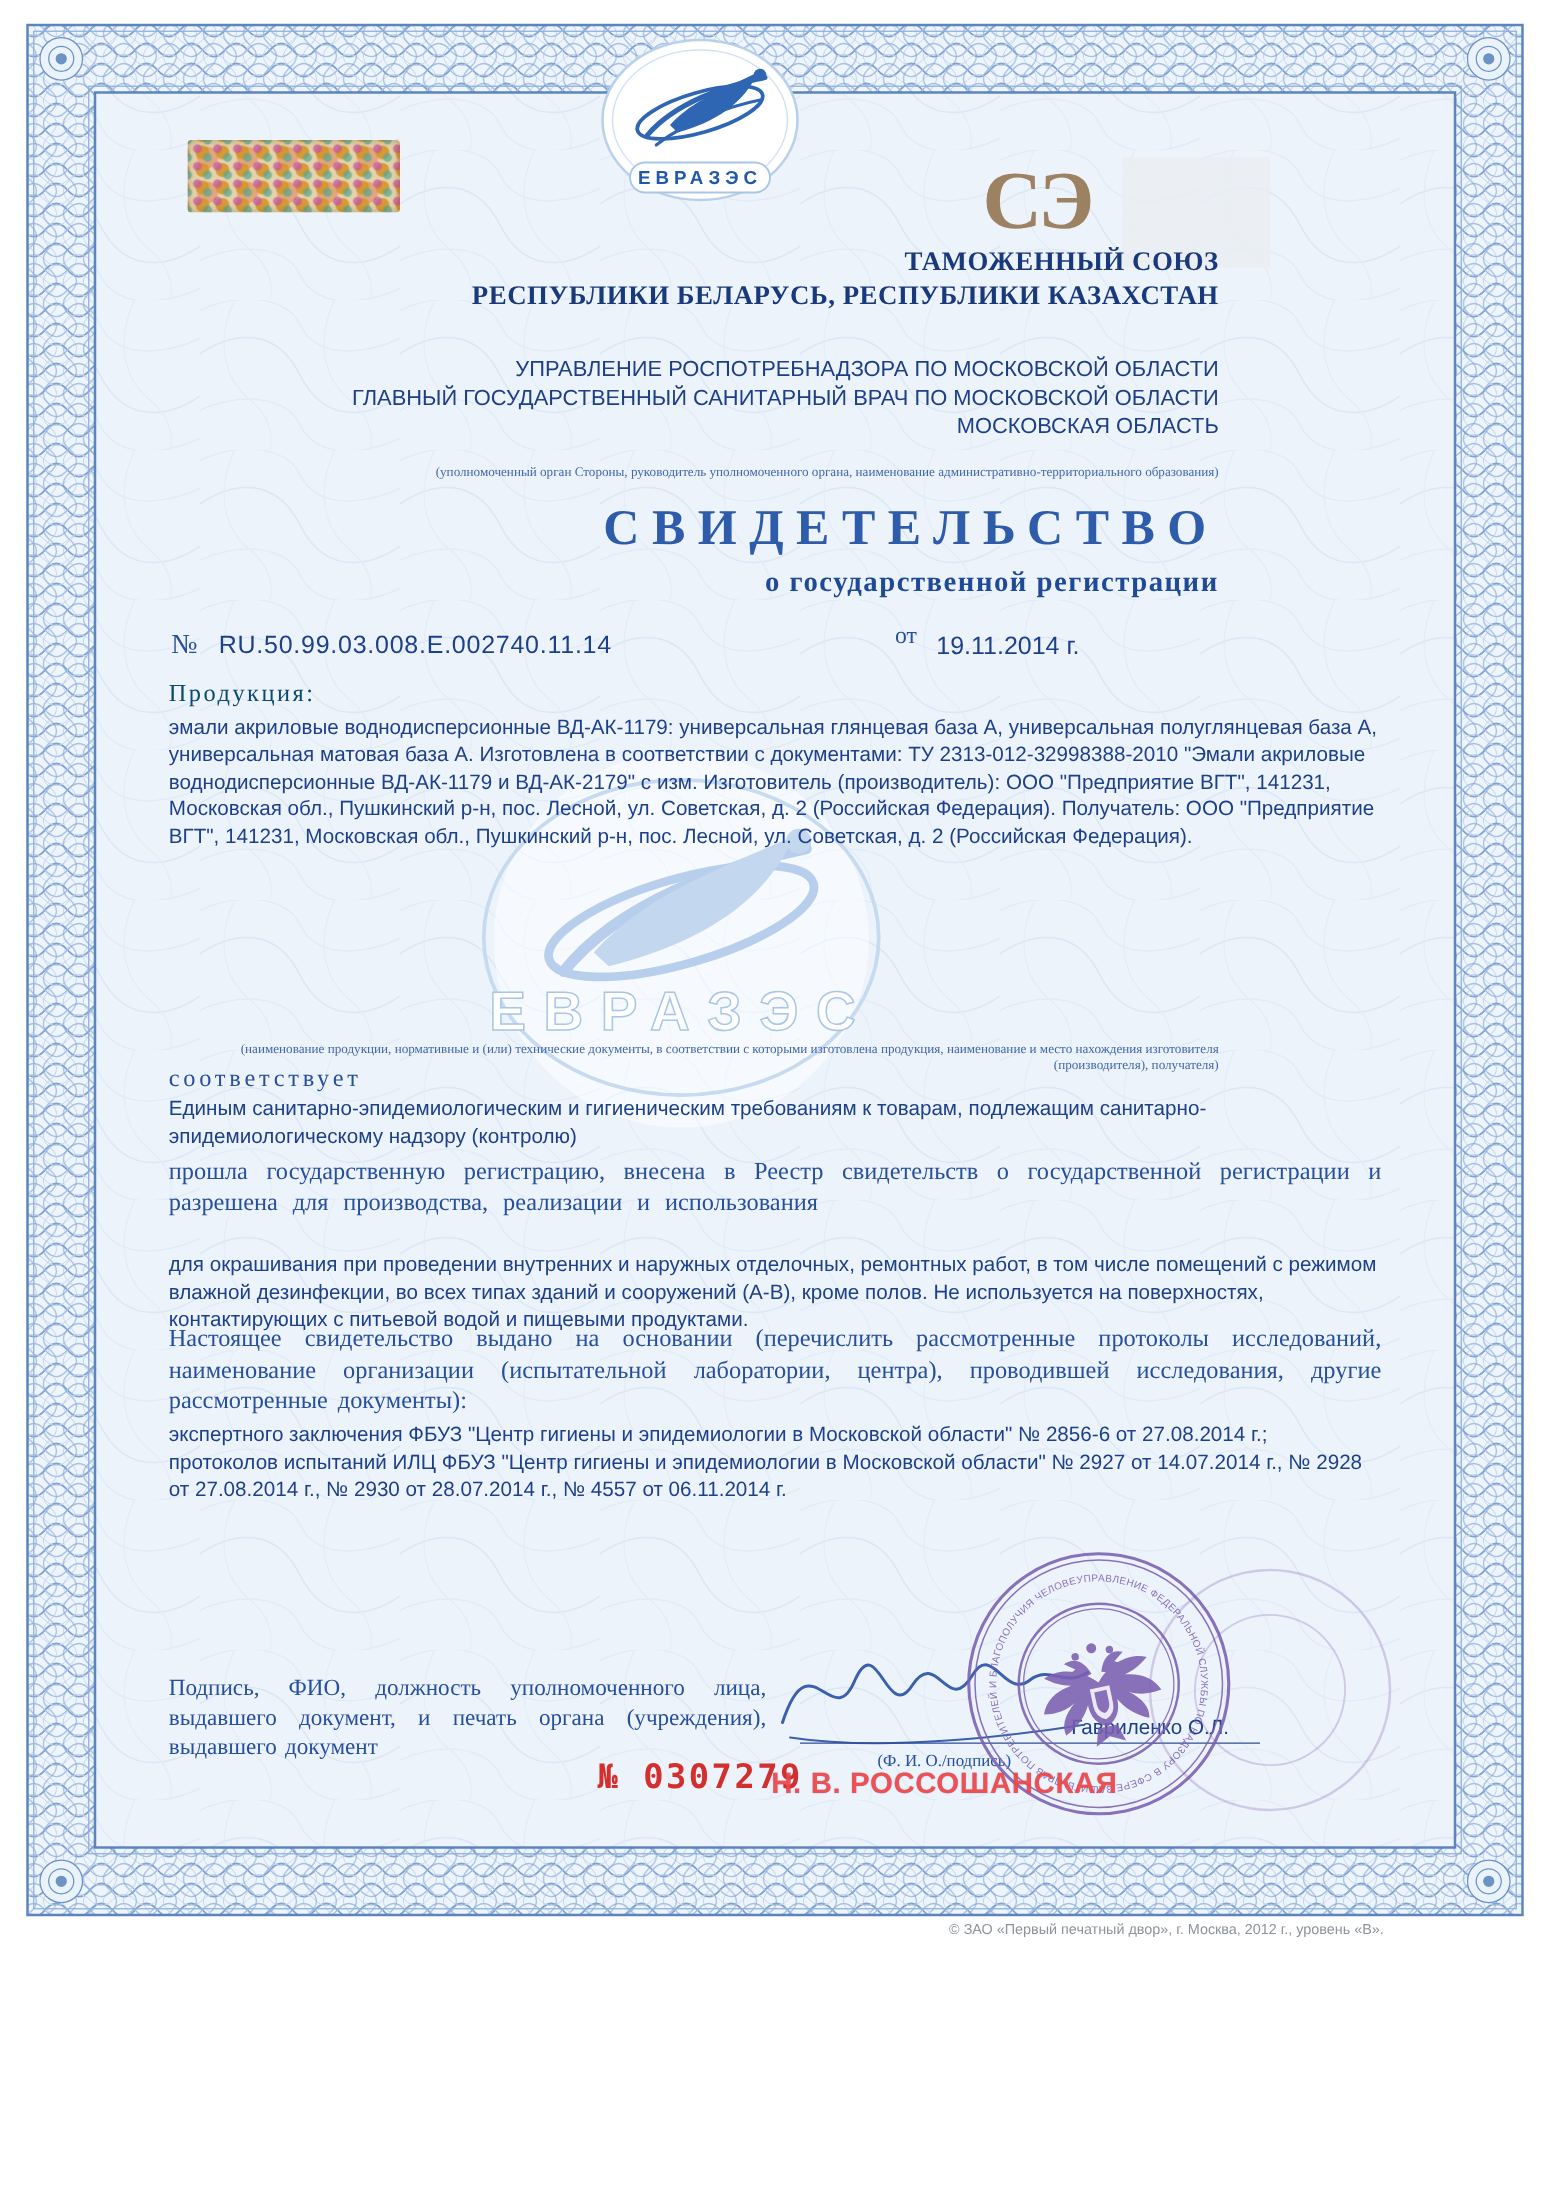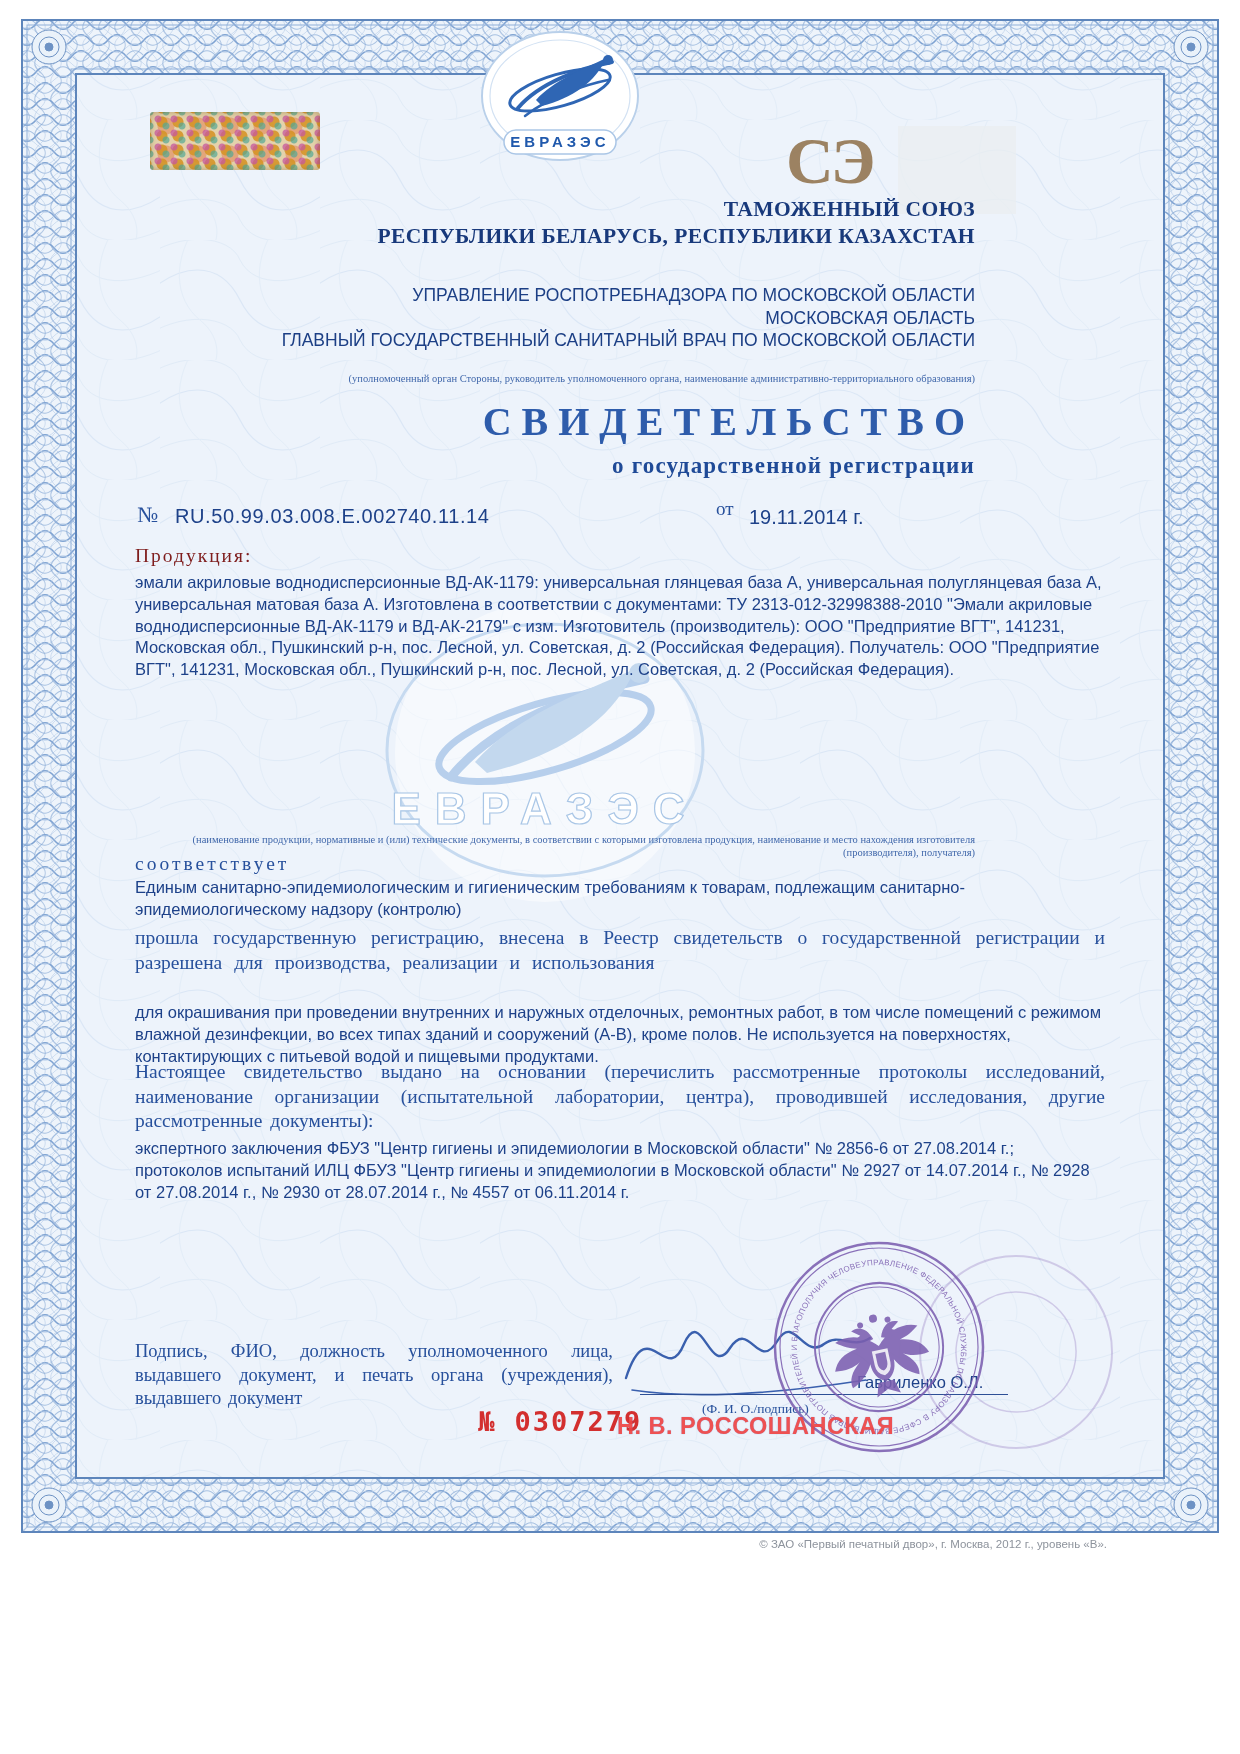--- a/index.html
+++ b/index.html
@@ -18,21 +18,21 @@
   .org-caption { top:372px; font:10.5px/13px "Liberation Serif", serif; color:#4168ab; }
   .cert-title    { top:399px; font:bold 40px/46px "Liberation Serif", serif; color:#2e5cab; letter-spacing:10px; }
   .cert-subtitle { top:452px; font:bold 23px/28px "Liberation Serif", serif; color:#1f4a97; letter-spacing:1.2px; }
 
   .number-row { top:500px; height:42px; }
   .no-label  { position:absolute; left:2px;  top:2px; font:22px "Liberation Serif", serif; color:#27509c; }
   .no-value  { position:absolute; left:40px; top:5px; font:20px "Liberation Sans", sans-serif; letter-spacing:.6px; color:#1d4189; }
   .from-label{ position:absolute; left:581px; top:-2px; font:19px "Liberation Serif", serif; color:#27509c; }
   .date      { position:absolute; left:614px; top:6px; font:20px "Liberation Sans", sans-serif; color:#1d4189; }
 
-  .product-label { top:544px; font:19.5px/24px "Liberation Serif", serif; letter-spacing:2px; color:#7f1d1d; }
+  .product-label { top:544px; font:19.5px/24px "Liberation Serif", serif; letter-spacing:2px; color:#0c4a6e; }
   .sans-par  { font:16.5px/21.8px "Liberation Sans", sans-serif; color:#1d4189; text-align:left; }
   .product-text { top:572px; }
   .form-caption { top:833px; font:10.5px/13px "Liberation Serif", serif; color:#4168ab; }
   .lead { top:852px; font:19.5px/24px "Liberation Serif", serif; letter-spacing:3px; color:#27509c; }
   .compliance { top:877px; }
   .serif-par { font:19.5px/24.5px "Liberation Serif", serif; color:#27509c; text-align:justify; }
   .registration { top:926px; word-spacing:7px; }
   .usage { top:1002px; }
   .basis-intro { top:1060px; word-spacing:3px; }
   .basis-text { top:1138px; }
@@ -152,22 +152,22 @@
     <rect x="34" y="106" width="112" height="24" rx="12" fill="#ffffff" stroke="#aac6e6" stroke-width="1.5"></rect>
     <text x="90" y="123" text-anchor="middle" font-family="Liberation Sans, sans-serif" font-size="15" font-weight="bold" letter-spacing="4" fill="#2059ac">ЕВРАЗЭС</text>
   </svg>
 
   <div class="cb union">
     <div>ТАМОЖЕННЫЙ СОЮЗ</div>
     <div>РЕСПУБЛИКИ БЕЛАРУСЬ, РЕСПУБЛИКИ КАЗАХСТАН</div>
   </div>
   <div class="cb authority">
     <div>УПРАВЛЕНИЕ РОСПОТРЕБНАДЗОРА ПО МОСКОВСКОЙ ОБЛАСТИ</div>
+    <div>ГЛАВНЫЙ ГОСУДАРСТВЕННЫЙ САНИТАРНЫЙ ВРАЧ ПО МОСКОВСКОЙ ОБЛАСТИ</div>
     <div>МОСКОВСКАЯ ОБЛАСТЬ</div>
-    <div>ГЛАВНЫЙ ГОСУДАРСТВЕННЫЙ САНИТАРНЫЙ ВРАЧ ПО МОСКОВСКОЙ ОБЛАСТИ</div>
   </div>
   <div class="cb org-caption">(уполномоченный орган Стороны, руководитель уполномоченного органа, наименование административно-территориального образования)</div>
 
   <div class="cb cert-title">СВИДЕТЕЛЬСТВО</div>
   <div class="cb cert-subtitle">о государственной регистрации</div>
 
   <div class="tb number-row">
     <span class="no-label">№</span>
     <span class="no-value">RU.50.99.03.008.Е.002740.11.14</span>
     <span class="from-label">от</span>

